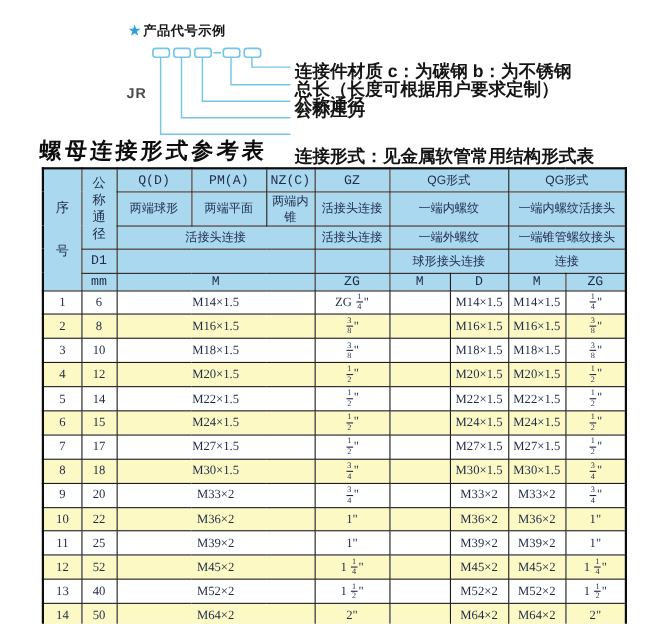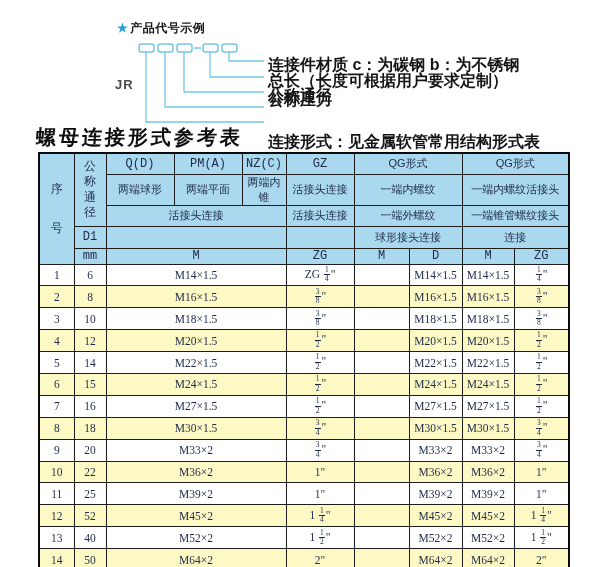--- a/index.html
+++ b/index.html
@@ -224,21 +224,21 @@
           <td></td>
           <td>M24×1.5</td>
           <td>M24×1.5</td>
           <td><span class="fr">
               <b>1</b>
               <b>2</b>
             </span>"</td>
         </tr>
         <tr class="odd">
           <td>7</td>
-          <td>16</td>
+          <td>17</td>
           <td colspan="3">M27×1.5</td>
           <td><span class="fr">
               <b>1</b>
               <b>2</b>
             </span>"</td>
           <td></td>
           <td>M27×1.5</td>
           <td>M27×1.5</td>
           <td><span class="fr">
               <b>1</b>

